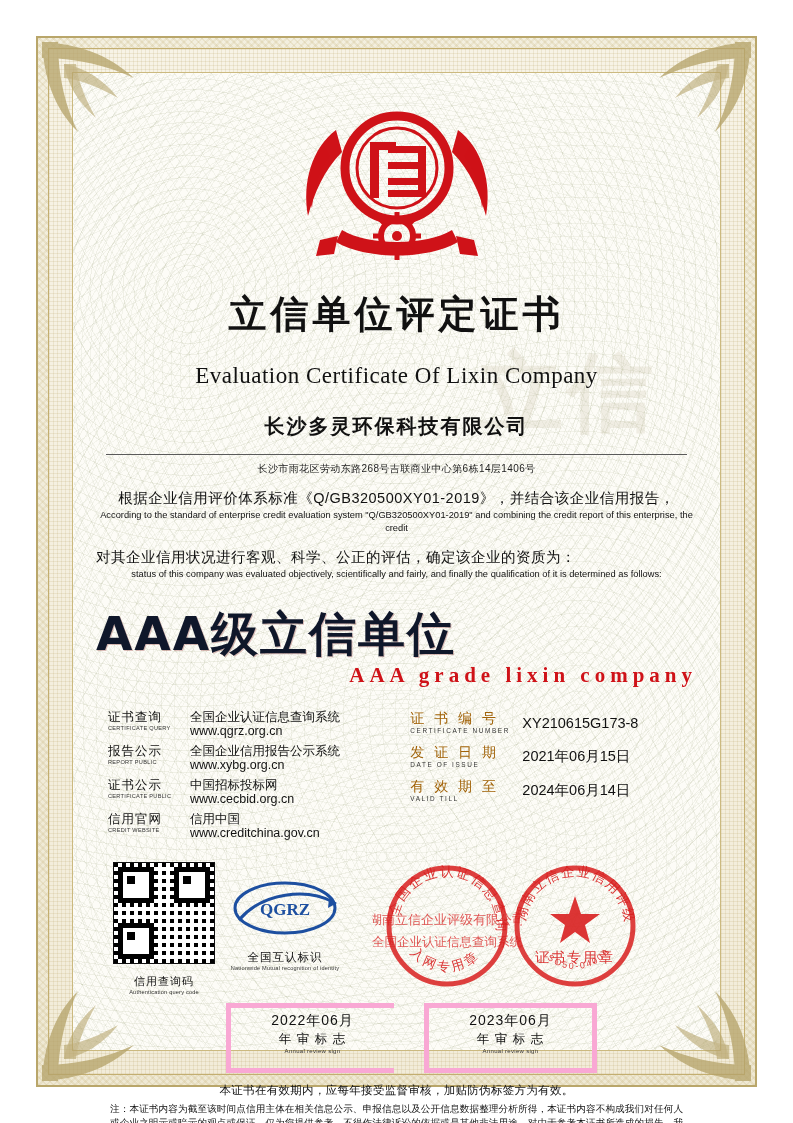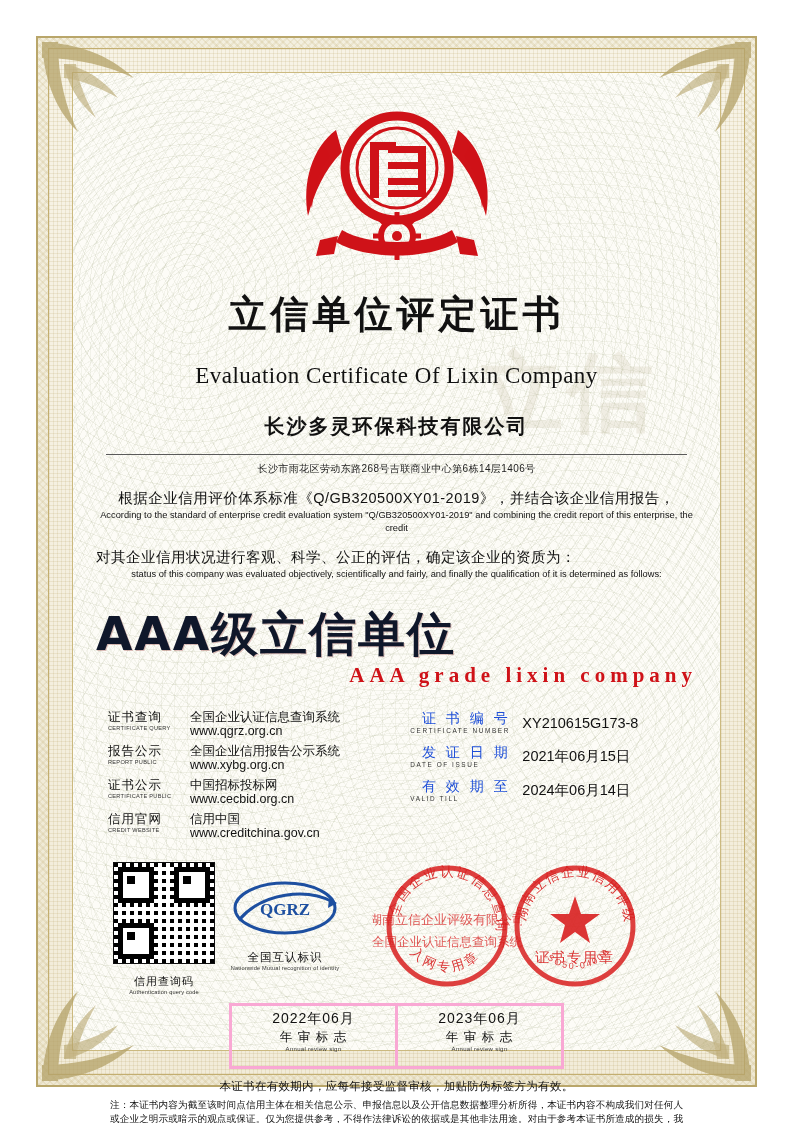--- a/index.html
+++ b/index.html
@@ -101,21 +101,21 @@
   .info-right{width:280px;padding-left:8px;}
   .irow{display:flex;align-items:flex-start;margin-bottom:5px;}
   .ilab{width:82px;flex:0 0 82px;}
   .ilab .l1{font-size:12.5px;color:#111;letter-spacing:1px;line-height:14px;}
   .ilab .l2{font-size:5.6px;color:#333;letter-spacing:.3px;line-height:8px;}
   .ival{font-size:12.5px;color:#111;line-height:14px;}
   .ival .v2{font-size:12.5px;color:#111;line-height:15px;}
 
   .irow2{display:flex;align-items:center;margin-bottom:9px;}
   .ilab2{width:112px;flex:0 0 112px;}
-  .ilab2 .l1{font-size:14px;color:#1d4ed8;letter-spacing:3px;line-height:16px;text-align:center;}
+  .ilab2 .l1{font-size:14px;color:#a16207;letter-spacing:3px;line-height:16px;}
   .ilab2 .l2{font-size:6.4px;color:#333;letter-spacing:1.6px;line-height:9px;}
   .ival2{font-size:14.5px;color:#111;}
 
   
   .logos{display:flex;margin-top:16px;padding:0 12px;align-items:flex-start;}
   .qr-wrap{width:112px;text-align:center;}
   .qr{width:100px;height:100px;margin:0 auto;border:1px solid #111;
       background:
         repeating-linear-gradient(0deg,#000 0 4px,#fff 4px 8px),
         repeating-linear-gradient(90deg,#000 0 4px,#fff 4px 8px);
@@ -131,21 +131,21 @@
   .qgrz-cap{font-size:11.5px;color:#111;letter-spacing:1px;margin-top:2px;}
   .qgrz-cap2{font-size:5.6px;color:#333;letter-spacing:.2px;}
 
   .stamps{flex:1;position:relative;height:130px;}
   .stamp{position:absolute;width:150px;height:150px;}
   .stamp.s1{left:22px;top:-8px;}
   .stamp.s2{left:150px;top:-8px;}
 
   
   .annual{display:flex;justify-content:center;margin-top:8px;}
-  .abox{width:163px;height:56px;border:3px solid #f9a8d4;text-align:center;padding-top:4px;}
+  .abox{width:163px;height:56px;border:5px solid #f9a8d4;text-align:center;padding-top:4px;margin-left:30px;}
   .abox.first{border-right:none;}
   .abox .d{font-size:14px;color:#111;letter-spacing:1px;}
   .abox .t{font-size:12.5px;color:#111;letter-spacing:1px;margin-top:1px;}
   .abox .e{font-size:6px;color:#333;letter-spacing:.3px;}
 
   .notice{font-size:11.5px;color:#111;text-align:center;margin-top:10px;letter-spacing:.3px;}
   .disclaimer{font-size:9.6px;color:#111;line-height:14px;margin-top:4px;padding:0 14px;text-align:justify;}
 </style>
 </head>
 <body>

